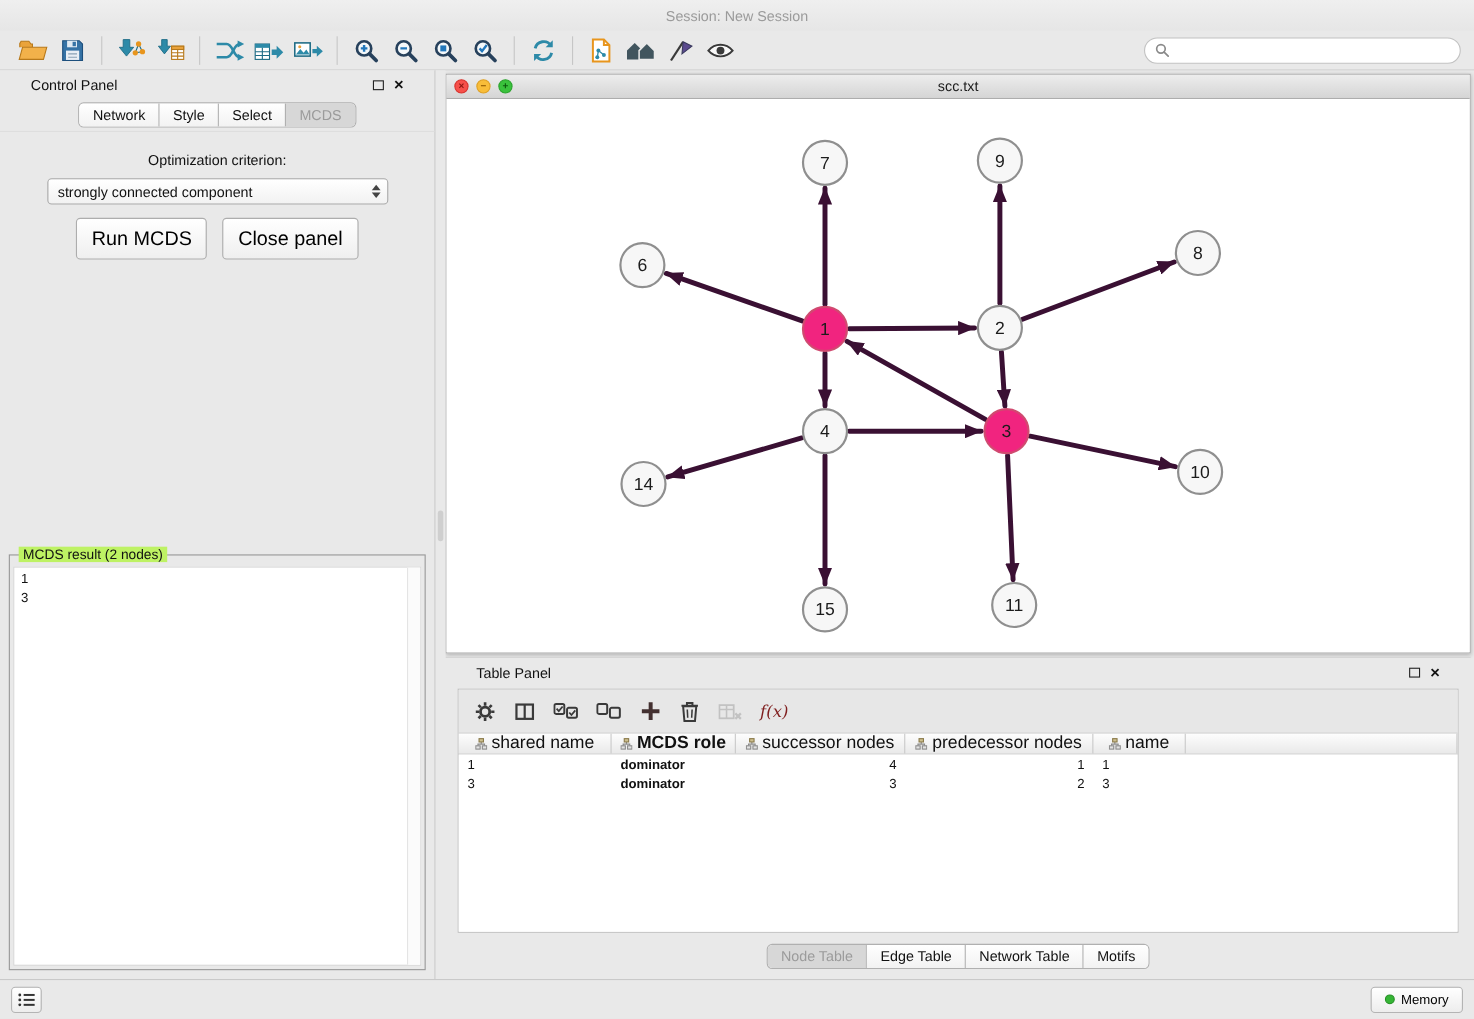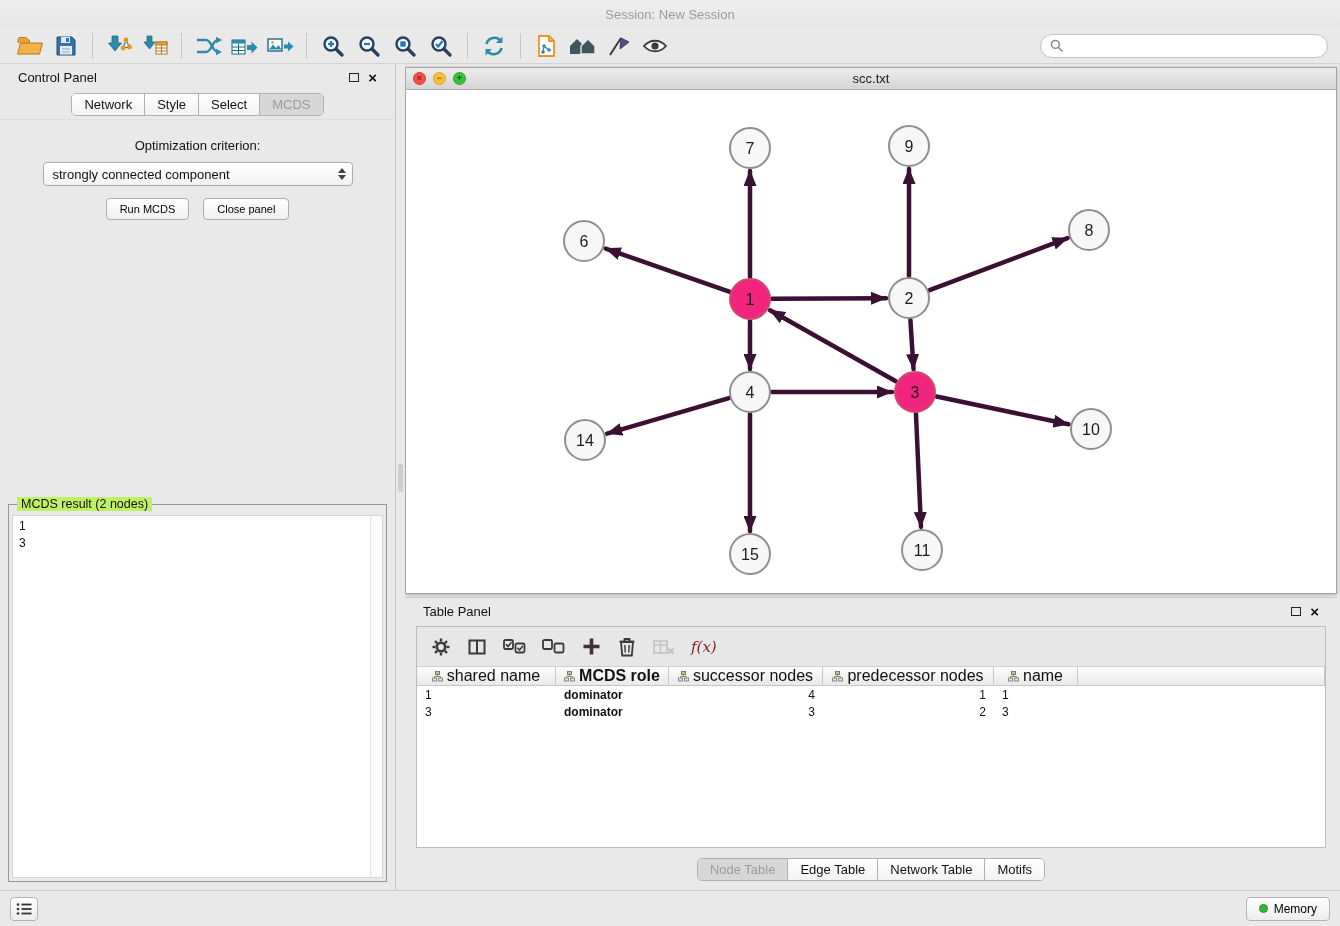--- a/index.html
+++ b/index.html
@@ -19,43 +19,43 @@
   .search-wrap { margin-left:auto; width:288px; height:24px; border:1px solid #c2c2c2; border-radius:12px;
                  background:#fff; display:flex; align-items:center; padding:0 9px; gap:5px; }
   .search-wrap input { border:none; outline:none; flex:1; font:12px "Liberation Sans",sans-serif; background:transparent; }
 
   
   .main { flex:1; display:flex; min-height:0; }
 
   
   .control-panel { flex:0 0 396px; display:flex; flex-direction:column; border-right:1px solid #c4c4c4;
                    background:#e9e9e9; min-height:0; }
-  .panel-header { flex:0 0 26px; display:flex; align-items:center; padding:0 18px; font-size:13px; }
+  .panel-header { flex:0 0 26px; display:flex; align-items:center; padding:0 28px; font-size:13px; }
   .panel-icons { margin-left:auto; display:flex; gap:9px; align-items:center; }
   .float-icon { width:10px; height:9px; border:1.5px solid #222; display:inline-block; }
   .close-icon { font-weight:bold; font-size:15px; color:#111; line-height:1; }
 
   .cp-tabs { flex:0 0 30px; display:flex; justify-content:center; align-items:center; border-bottom:1px solid #dedede; }
   .seg { display:inline-flex; border:1px solid #b0b0b0; border-radius:5px; overflow:hidden; background:#fff; }
   .seg > div { padding:3px 12px; font-size:13px; background:linear-gradient(#ffffff,#f2f2f2);
                border-left:1px solid #b0b0b0; cursor:default; white-space:nowrap; }
   .seg > div:first-child { border-left:none; }
   .seg > div.active { background:#d7d7d7; color:#9b9b9b; }
 
   .cp-content { flex:1; display:flex; flex-direction:column; align-items:center; padding-top:18px; min-height:0; }
   .opt-label { font-size:13px; margin-bottom:9px; }
   .select-box { width:310px; height:24px; border:1px solid #ababab; border-radius:4px;
                 background:linear-gradient(#ffffff,#f2f2f2); display:flex; align-items:center;
                 padding:0 6px 0 9px; font-size:13px; }
   .stepper { margin-left:auto; display:flex; flex-direction:column; gap:2px; align-items:center; padding-left:6px; }
   .tri-up { width:0; height:0; border-left:4px solid transparent; border-right:4px solid transparent; border-bottom:5px solid #444; }
   .tri-down { width:0; height:0; border-left:4px solid transparent; border-right:4px solid transparent; border-top:5px solid #444; }
   .cp-buttons { margin-top:12px; display:flex; gap:14px; }
-  .mac-btn { height:22px; padding:0 13px; border:1px solid #adadad; border-radius:4px;
-             background:linear-gradient(#ffffff,#efefef); font-size:11px; font-family:inherit; cursor:default; }
+  .mac-btn { height:38px; padding:0 13px; border:1px solid #adadad; border-radius:4px;
+             background:linear-gradient(#ffffff,#efefef); font-size:18px; font-family:inherit; cursor:default; }
 
   .result-box { position:relative; border:1px solid #979797; margin:auto 8px 8px; align-self:stretch;
                 height:378px; padding:10px 3px 3px; }
   .result-legend { position:absolute; top:-8px; left:8px; background:#bef264; padding:0 4px; font-size:12.5px; }
   .result-inner { width:100%; height:100%; background:#fff; border:1px solid #d6d6d6; display:flex; }
   .result-text { flex:1; padding:2px 6px; font-size:12px; line-height:17px; }
   .result-scroll { flex:0 0 12px; border-left:1px solid #e4e4e4; background:#fbfbfb; }
 
   
   .splitter { flex:0 0 9px; position:relative; background:#e9e9e9; }

